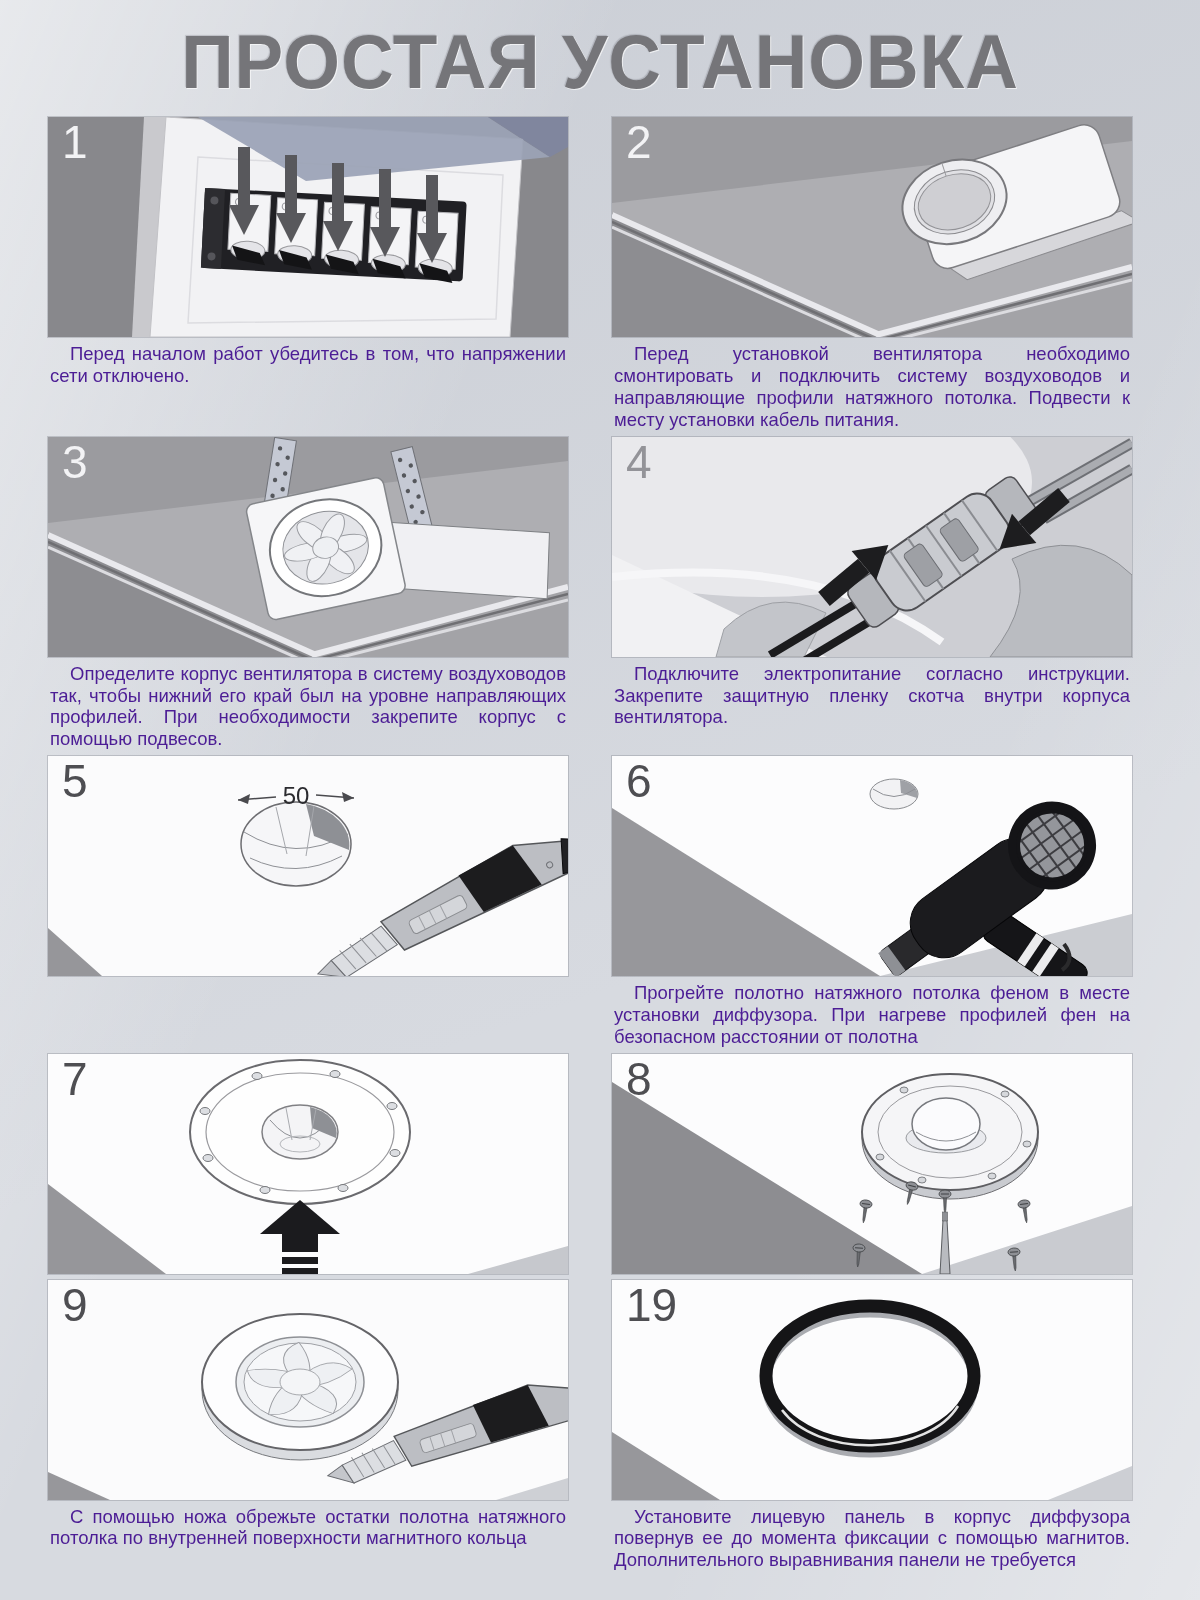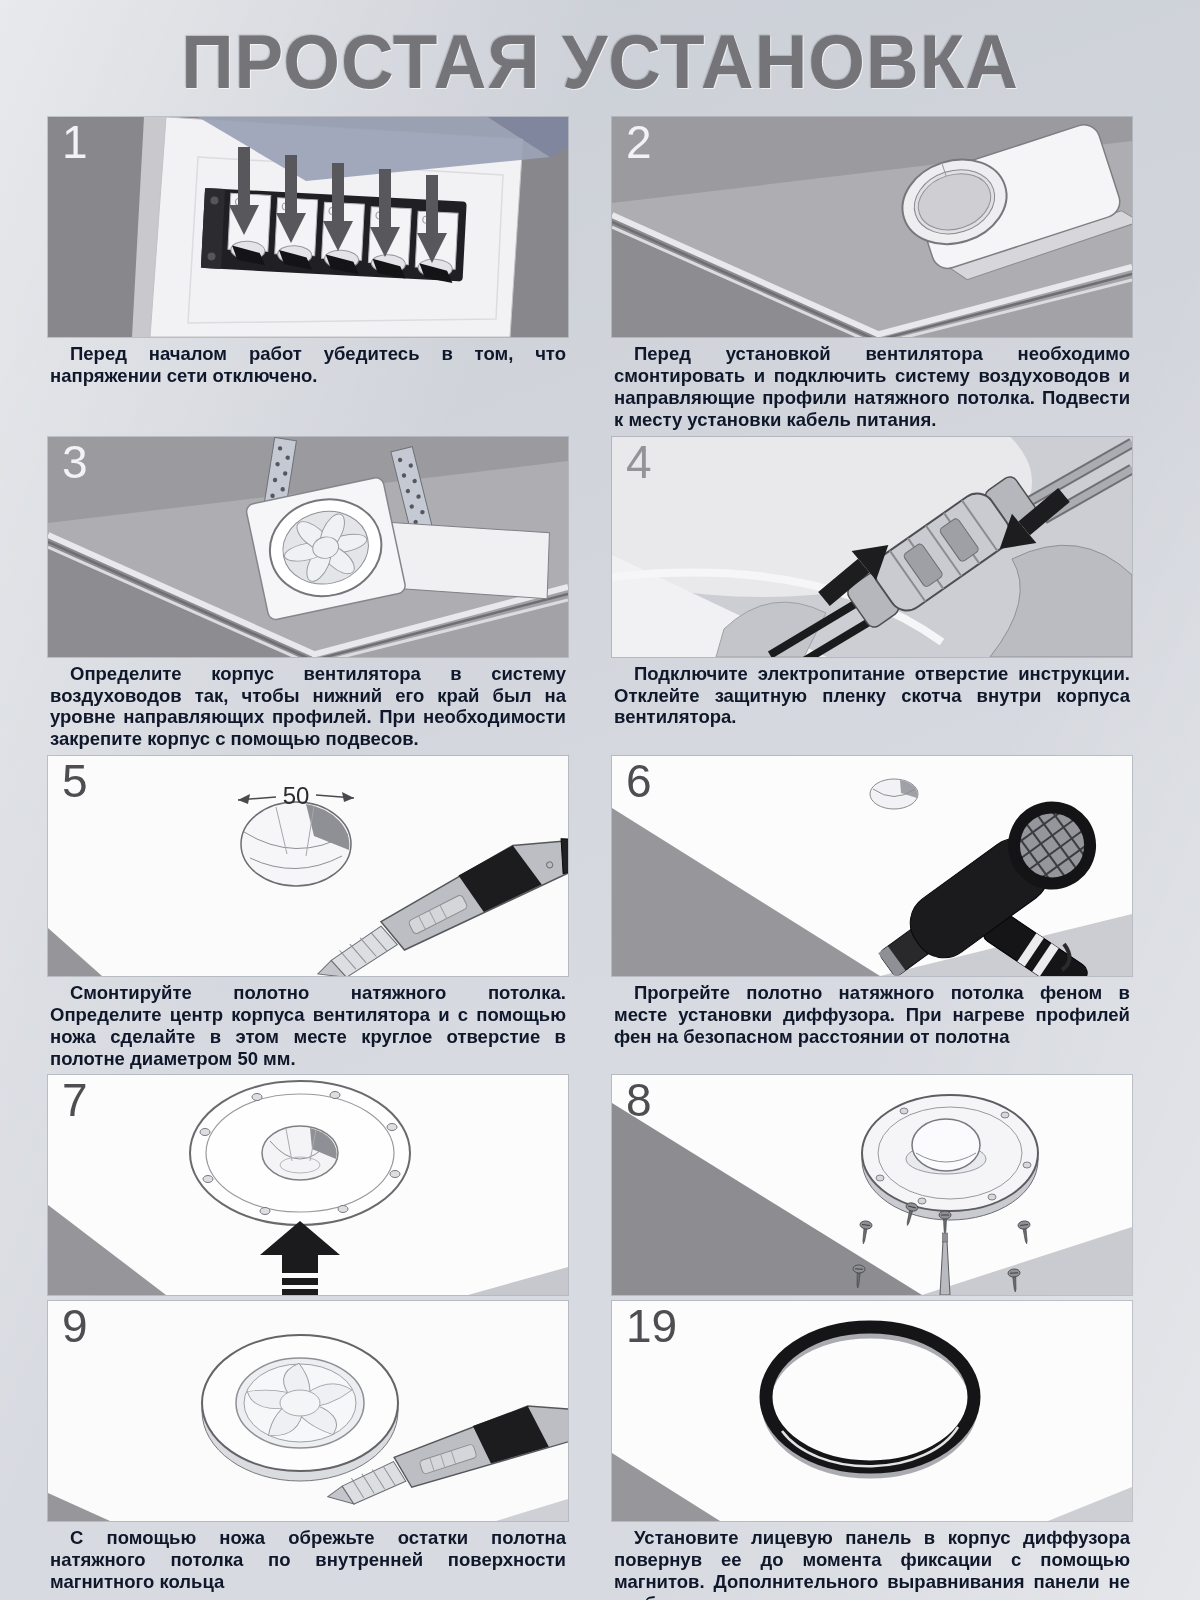--- a/index.html
+++ b/index.html
@@ -43,24 +43,23 @@
     position:absolute;left:14px;top:0px;
     font-size:46px;line-height:1.1;font-weight:400;
     color:#4e4e52;
   }
   .num-light{color:#f3f3f5;}
   .num-mid{color:#939398;}
   .caption{
     margin:6px 2px 0 2px;
     font-size:18.5px;
     line-height:1.18;
-    color:#0f172a;
+    color:#4c1d95;
     text-align:justify;
     text-indent:20px;
-    font-weight:bold;
   }
   .thin{stroke:#8e9095;stroke-width:1;fill:none;}
 </style>
 </head>
 <body>
 
 <div class="title">ПРОСТАЯ УСТАНОВКА</div>
 
 <div class="grid">
 
@@ -266,21 +265,21 @@
           <rect x="0" y="-9" width="52" height="18"></rect>
             <polygon points="52,-19 52,19 84,0"></polygon>
         </g>
         <g transform="translate(212,162) rotate(-40)" fill="#1d1d1f">
           <rect x="0" y="-9" width="52" height="18"></rect>
             <polygon points="52,-19 52,19 84,0"></polygon>
         </g>
       </svg>
       <span class="num num-mid">4</span>
     </div>
-    <p class="caption">Подключите электропитание отверстие инструкции. Отклейте защитную пленку скотча внутри корпуса вентилятора.</p>
+    <p class="caption">Подключите электропитание согласно инструкции. Закрепите защитную пленку скотча внутри корпуса вентилятора.</p>
   </div>
 
   <div class="step">
     <div class="panel">
       <svg viewBox="0 0 520 220" preserveAspectRatio="none">
         <rect width="520" height="220" fill="#fbfbfc"></rect>
         <polygon points="0,172 54,220 0,220" fill="#96969a"></polygon>
         <g transform="translate(248,88)">
           <ellipse rx="55" ry="42" fill="#f6f6f8" stroke="#6d6d71" stroke-width="1.5"></ellipse>
           <path d="M10,-40 A55,42 0 0 1 53,6 L18,-8 Z" fill="#8e9095"></path>
@@ -308,21 +307,20 @@
           <polygon points="142,-12 172,4 160,28 128,20" fill="#212124" stroke="#0a0a0c"></polygon>
           <rect x="-32" y="-8" width="60" height="15" rx="4" fill="#d4d6da" stroke="#8a8c90"></rect>
           <line x1="-20" y1="-8" x2="-20" y2="7" stroke="#9ea0a5"></line>
           <line x1="-8" y1="-8" x2="-8" y2="7" stroke="#9ea0a5"></line>
           <line x1="4" y1="-8" x2="4" y2="7" stroke="#9ea0a5"></line>
           <circle cx="120" cy="6" r="3" fill="none" stroke="#6f7176"></circle>
         </g>
       </svg>
       <span class="num">5</span>
     </div>
-    <p class="caption">Смонтируйте полотно натяжного потолка. Определите центр корпуса вентилятора и с помощью ножа сделайте в этом месте круглое отверстие в полотне диаметром 50 мм.</p>
   </div>
 
   <div class="step">
     <div class="panel">
       <svg viewBox="0 0 520 220" preserveAspectRatio="none">
         <defs>
           <clipPath id="mesh6clip">
               <circle cx="52" cy="0" r="34"></circle>
             </clipPath>
         </defs>

